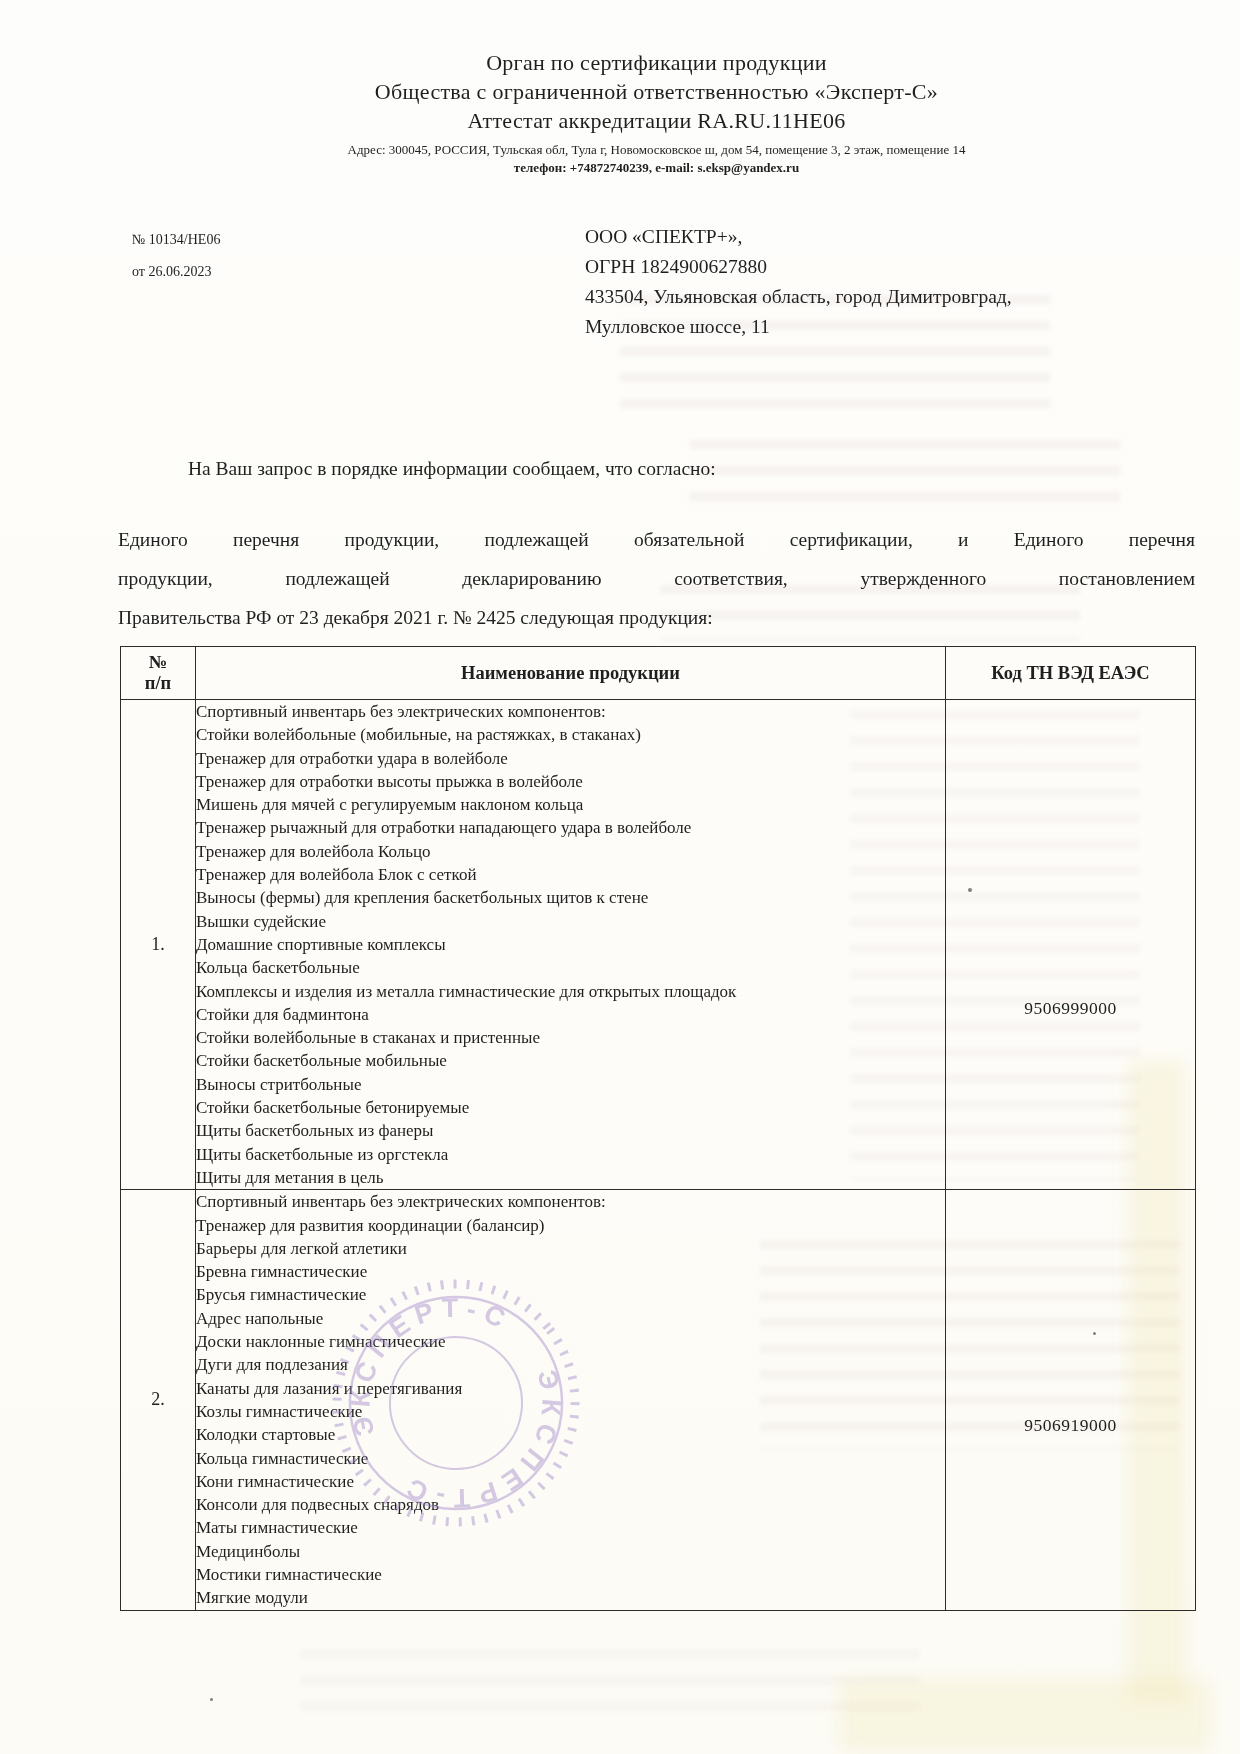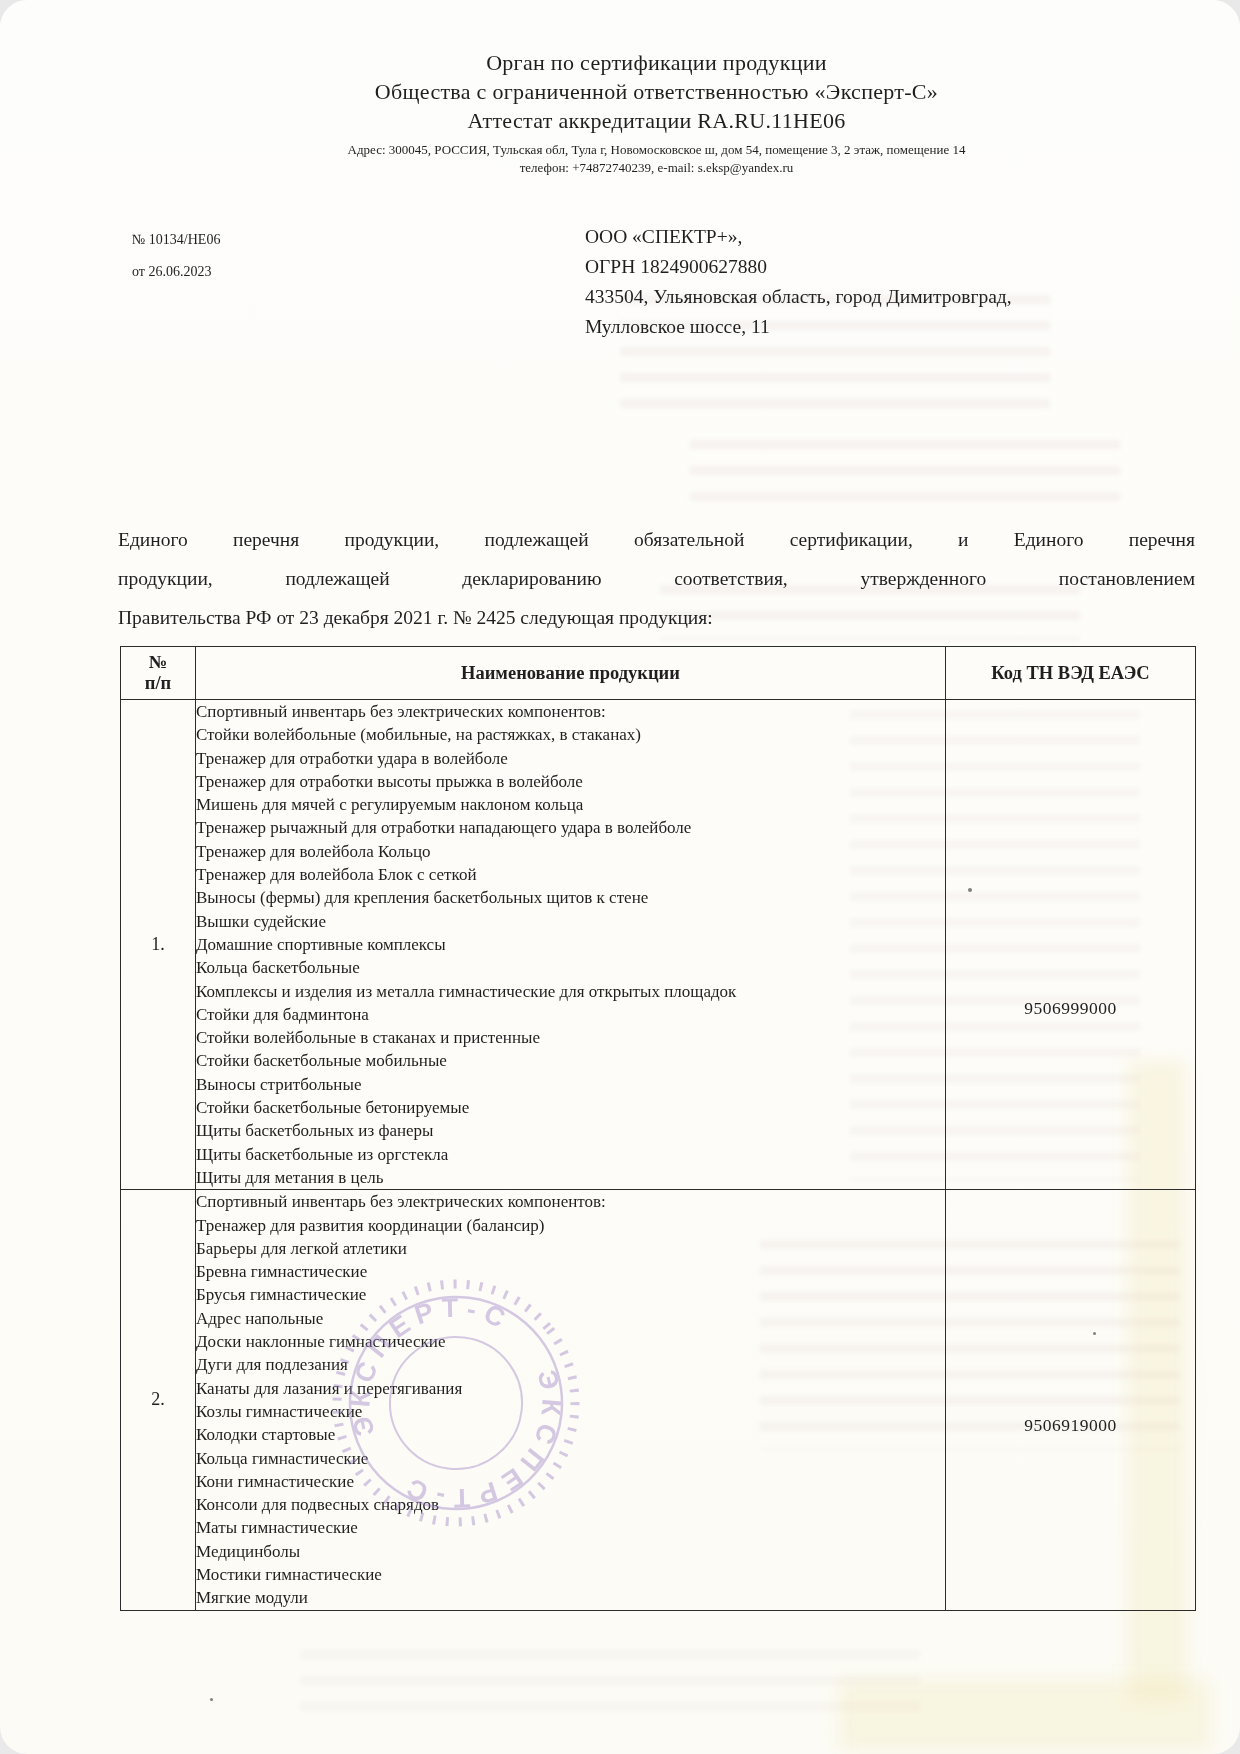--- a/index.html
+++ b/index.html
@@ -27,20 +27,21 @@
     letter-spacing: 0.3px;
   }
   .letterhead .lh-small {
     font-size: 13px;
     line-height: 17.5px;
     margin-top: 6px;
   }
   .letterhead .lh-small2 {
     font-size: 13px;
     line-height: 17.5px;
+    font-weight: bold;
   }
 
   
   .ref-block {
     position: absolute;
     left: 132px; top: 224px;
     font-size: 14px;
     line-height: 32px;
   }
   .recipient {
@@ -162,21 +163,21 @@
     font-family: "Liberation Sans", sans-serif;
     font-size: 27px;
     font-weight: bold;
     letter-spacing: 7px;
     fill: currentColor;
   }
 </style>
 </head>
 <body>
 
-<div class="page" style="color: rgb(31, 31, 31); border-radius: 27px;">
+<div class="page" style="color: rgb(31, 31, 31);">
 
   <div class="ghost" style="left:620px; top:295px; width:430px; height:115px;"></div>
   <div class="ghost" style="left:690px; top:440px; width:430px; height:70px;"></div>
   <div class="ghost" style="left:660px; top:585px; width:420px; height:55px;"></div>
   <div class="ghost" style="left:850px; top:710px; width:290px; height:470px; opacity:0.45;"></div>
   <div class="ghost" style="left:760px; top:1240px; width:420px; height:210px; opacity:0.55;"></div>
   <div class="ghost" style="left:300px; top:1650px; width:620px; height:70px; opacity:0.4;"></div>
   <div class="wash" style="left:1128px; top:1060px; width:58px; height:640px;"></div>
   <div class="wash" style="left:840px; top:1680px; width:370px; height:70px;"></div>
   <div class="speck" style="left:968px; top:888px;"></div>
@@ -196,20 +197,21 @@
     <div>от 26.06.2023</div>
   </div>
 
   <div class="recipient">
     <div>ООО «СПЕКТР+»,</div>
     <div>ОГРН 1824900627880</div>
     <div>433504, Ульяновская область, город Димитровград,</div>
     <div>Мулловское шоссе, 11</div>
   </div>
 
+  <div class="intro">На Ваш запрос в порядке информации сообщаем, что согласно:</div>
 
   <div class="paragraph">
     <div class="p-line">Единого перечня продукции, подлежащей обязательной сертификации, и Единого перечня</div>
     <div class="p-line">продукции, подлежащей декларированию соответствия, утвержденного постановлением</div>
     <div class="p-line last">Правительства РФ от 23 декабря 2021 г. № 2425 следующая продукция:</div>
   </div>
 
   <table class="products-table">
     <colgroup>
         <col class="c-num">

